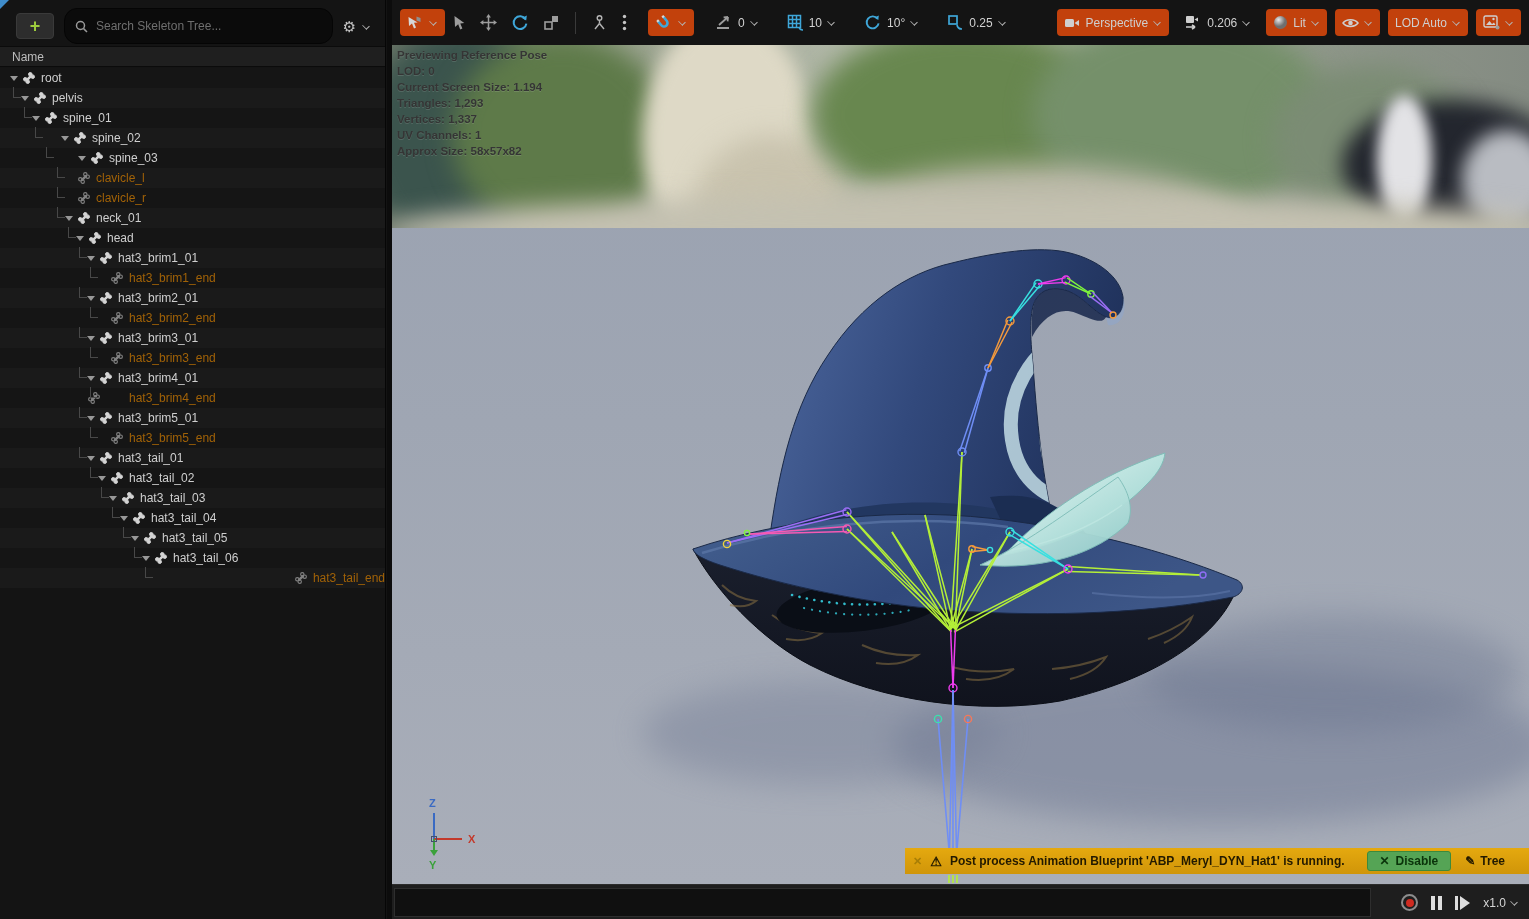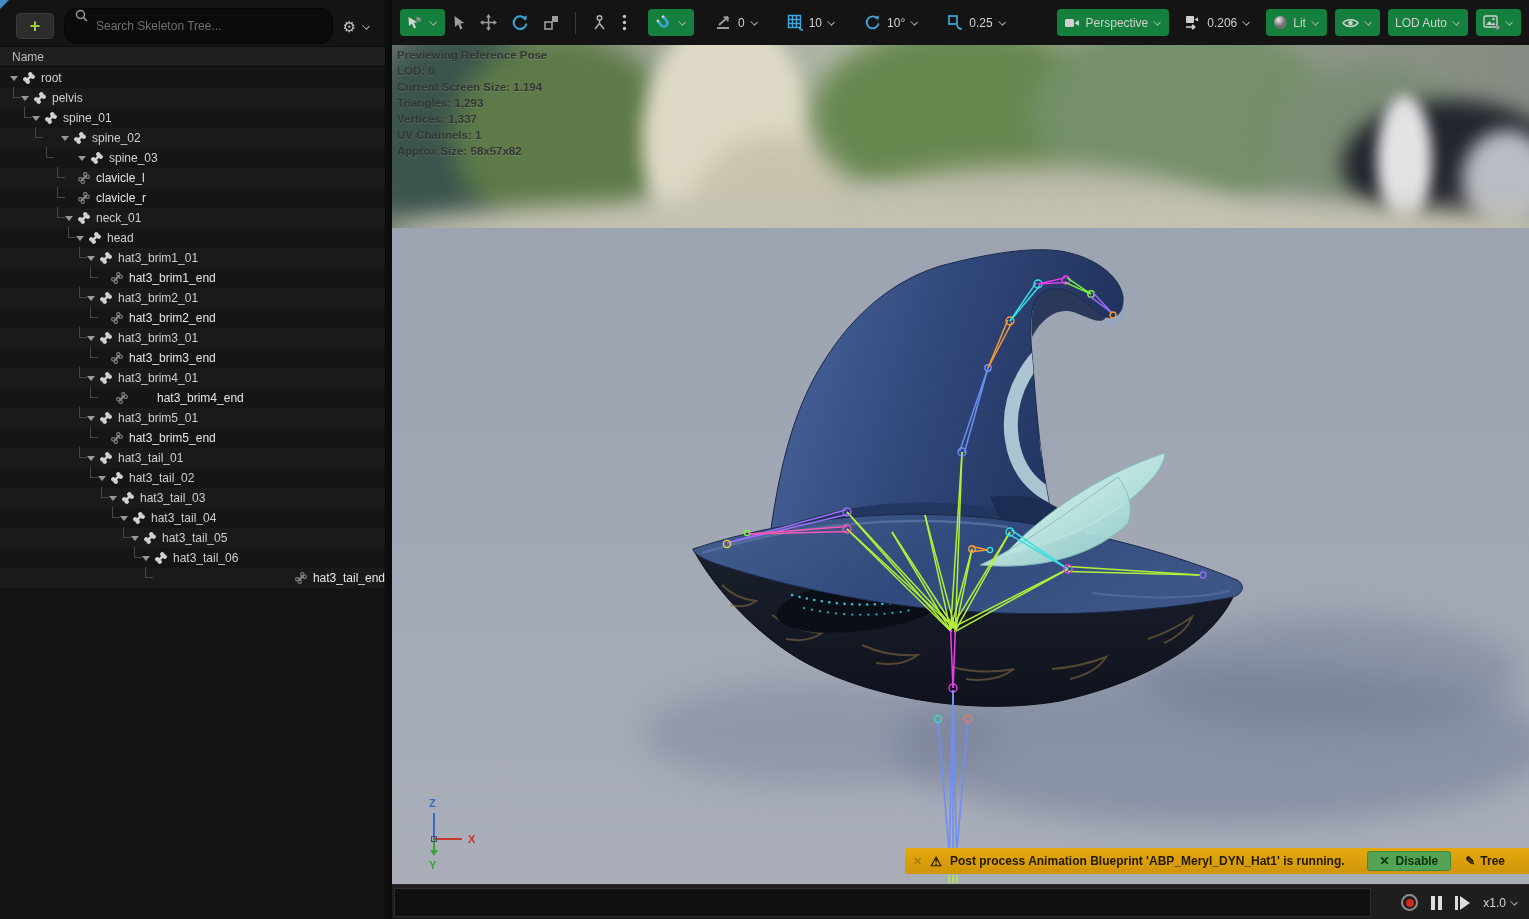--- a/index.html
+++ b/index.html
@@ -4,47 +4,47 @@
 <style>
   html,body{margin:0;padding:0;background:#000;}
   *{box-sizing:border-box;font-family:"Liberation Sans",sans-serif;}
   #app{position:relative;width:1529px;height:919px;background:#131313;overflow:hidden;}
 
   
   #skeleton-panel{position:absolute;left:0;top:0;width:386px;height:919px;background:#141414;border-right:1px solid #060606;}
   .tab-corner{position:absolute;left:0;top:0;width:0;height:0;border-top:9px solid #3f8cca;border-right:9px solid transparent;z-index:5;}
   .panel-toolbar{position:absolute;left:0;top:0;width:100%;height:44px;display:flex;align-items:center;padding:8px 14px 0 16px;gap:10px;background:#141414;}
   .add-btn{width:38px;height:26px;background:#2d2d2d;border:1px solid #3a3a3a;border-radius:4px;color:#9ccb3d;font-size:18px;font-weight:bold;line-height:22px;text-align:center;cursor:pointer;padding:0;}
-  .search-pill{flex:1;height:36px;background:#0b0b0b;border:1px solid #050505;border-radius:13px;display:flex;padding:0 10px;gap:6px;}
+  .search-pill{flex:1;height:36px;background:#0b0b0b;border:1px solid #050505;border-radius:13px;display:flex;align-items:center;padding:0 10px;gap:6px;}
   .search-pill input{flex:1;background:transparent;border:none;outline:none;color:#cfcfcf;font-size:12px;}
   .search-pill input::placeholder{color:#6f6f6f;}
   .gear-group{display:flex;align-items:center;gap:6px;color:#c2c2c2;}
   .gear{font-size:15px;line-height:15px;color:#c2c2c2;}
   .chev{width:9px;height:9px;position:relative;display:inline-block;}
   .chev::before{content:"";position:absolute;left:1px;top:1px;width:5px;height:5px;border-right:1.6px solid #b5b5b5;border-bottom:1.6px solid #b5b5b5;transform:rotate(45deg) scaleY(.8);}
   .col-header{position:absolute;left:0;top:46px;width:100%;height:21px;background:#1f1f1f;border-top:1px solid #0b0b0b;border-bottom:1px solid #0b0b0b;color:#bdbdbd;font-size:12px;line-height:20px;padding-left:12px;}
   #tree-rows{position:absolute;left:0;top:68px;width:100%;}
   .trow{position:relative;height:20px;display:flex;align-items:center;font-size:12px;color:#cfcfcf;cursor:pointer;}
   .trow.odd{background:#1a1a1a;}
   .trow.even{background:#151515;}
   .trow .elbow{position:absolute;top:-1px;width:8px;height:11px;border-left:1px solid #484848;border-bottom:1px solid #484848;}
   .tri{width:0;height:0;border-left:4px solid transparent;border-right:4px solid transparent;border-top:5px solid #989898;margin-right:4px;flex:0 0 auto;}
   .tri-space{width:8px;margin-right:4px;flex:0 0 auto;}
   .bicon{flex:0 0 auto;margin-right:5px;}
   .blabel{white-space:nowrap;}
-  .blabel.end{color:#e5e5e5;}
+  .blabel.end{color:#a16207;}
 
   
   #splitter{position:absolute;left:387px;top:0;width:5px;height:919px;background:#0c0c0c;cursor:ew-resize;}
 
   
   #viewport-col{position:absolute;left:392px;top:0;width:1137px;height:919px;background:#151515;}
   #vp-toolbar{position:absolute;left:0;top:0;width:100%;height:45px;display:flex;align-items:center;padding:0 8px;background:#141414;}
   .tbtn{display:flex;align-items:center;gap:5px;height:27px;padding:0 7px;border-radius:4px;background:transparent;color:#cfcfcf;font-size:12px;cursor:pointer;}
-  .tbtn.pill{background:#15803d;}
+  .tbtn.pill{background:#c2410c;}
   .tdiv{width:1px;height:22px;background:#3a3a3a;margin:0 8px;}
   .tgap{width:14px;}
   .snapval{color:#d2d2d2;font-size:12px;}
   .right-cluster{margin-left:auto;display:flex;align-items:center;gap:8px;}
 
   
   #vp{position:absolute;left:0;top:45px;width:1137px;height:839px;overflow:hidden;cursor:crosshair;background:linear-gradient(180deg,#99a1b0 0%,#9fa6b3 45%,#a9aeb9 100%);}
   #photo{position:absolute;left:0;top:0;width:1137px;height:183px;overflow:hidden;background:linear-gradient(90deg,#70796a,#98a08c 18%,#b5bbac 42%,#a8afa0 62%,#8f978a 82%,#848b82);}
   .blob{position:absolute;border-radius:50%;filter:blur(13px);}
   #scene{position:absolute;left:0;top:0;}
@@ -307,21 +307,21 @@
             <g fill="#d4d4d4" stroke="#d4d4d4">
               <line x1="4.6" y1="9.4" x2="9.4" y2="4.6" stroke-width="2.6"></line>
               <circle cx="3.3" cy="8.3" r="1.8"></circle>
               <circle cx="5.7" cy="10.7" r="1.8"></circle>
               <circle cx="8.3" cy="3.3" r="1.8"></circle>
               <circle cx="10.7" cy="5.7" r="1.8"></circle>
             </g>
           </svg>
           <span class="blabel">hat3_brim4_01</span>
         </div>
-        <div class="trow even" style="padding-left: 80px; gap: 23px;">
+        <div class="trow even" style="padding-left: 52px; gap: 23px;">
           <span class="elbow" style="left: 90px;"></span>
           <span class="tri-space"></span>
           <svg class="bicon" width="14" height="14" viewBox="0 0 14 14">
             <g stroke="#828282" fill="none" stroke-width="1.1">
               <line x1="4.6" y1="9.4" x2="9.4" y2="4.6" stroke-width="2.4"></line>
               <circle cx="3.3" cy="8.3" r="1.7"></circle>
               <circle cx="5.7" cy="10.7" r="1.7"></circle>
               <circle cx="8.3" cy="3.3" r="1.7"></circle>
               <circle cx="10.7" cy="5.7" r="1.7"></circle>
             </g>

